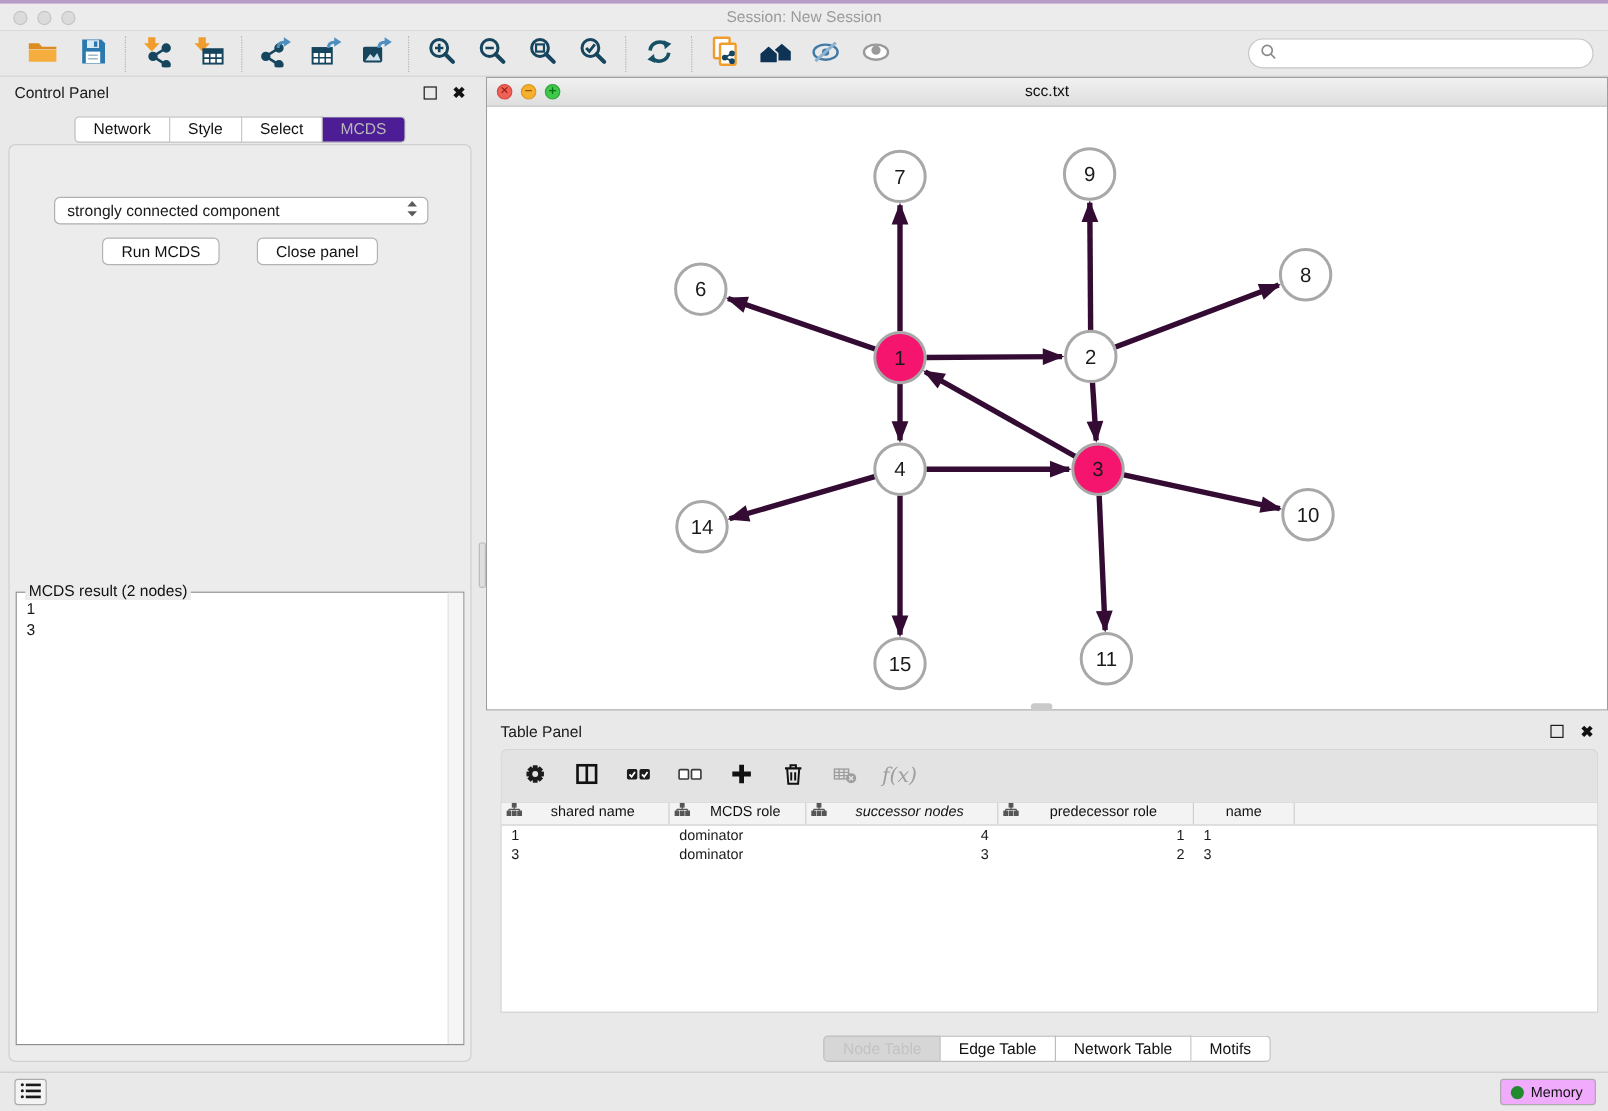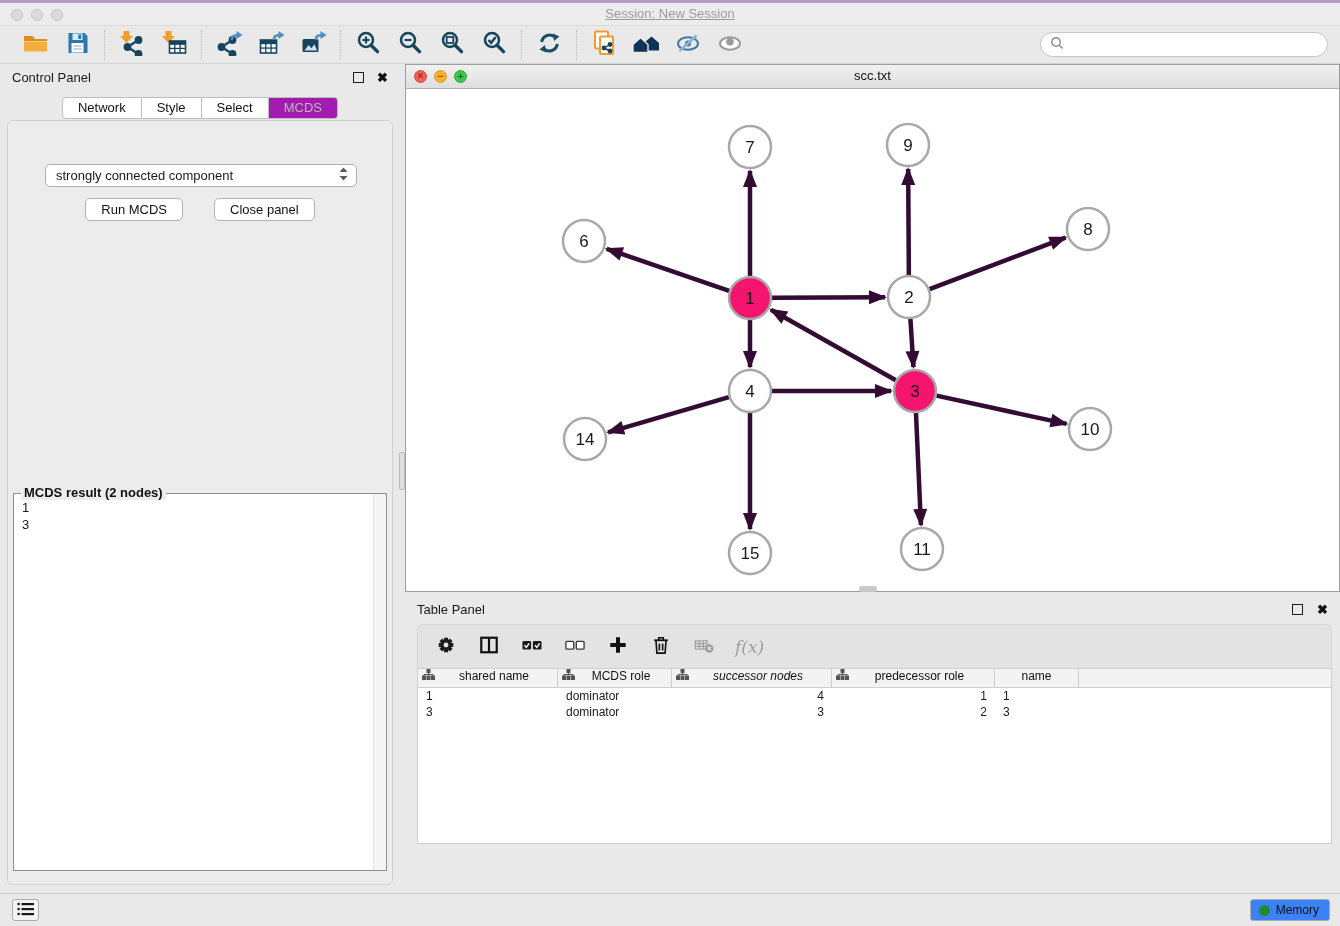--- a/index.html
+++ b/index.html
@@ -10,21 +10,21 @@
     font-family: "Liberation Sans", sans-serif;
     font-size: 13px;
     color: #1a1a1a;
     overflow: hidden;
   }
   
   .titlebar { position:absolute; left:0; top:0; width:1340px; height:26px;
     background:#ececec; border-top:3px solid #b79cc7; border-bottom:1px solid #dadada; }
   .mac-dots { position:absolute; left:11px; top:6px; display:flex; gap:8px; }
   .mac-dot { width:12px; height:12px; border-radius:50%; background:#dcdbdc; border:1px solid #c6c5c6; }
-  .title-text { text-align:center; line-height:22px; color:#9b9b9b;text-decoration:underline; }
+  .title-text { text-align:center; line-height:22px; color:#9b9b9b; }
 
   
   .toolbar { position:absolute; left:0; top:26px; width:1340px; height:38px;
     background:#e9e9e9; border-bottom:1px solid #d4d4d4; display:flex; align-items:center; padding-left:8px; }
   .tb-group { display:flex; align-items:center; gap:12px; padding:0 12px; }
   .tb-sep { width:0; height:30px; border-left:1px dotted #b5b5b5; }
   .tb-btn { width:30px; height:30px; display:flex; align-items:center; justify-content:center; background:none; border:none; }
   .search-box { position:absolute; right:12px; top:6px; width:288px; height:25px;
     background:#fff; border:1px solid #c6c6c6; border-radius:13px; display:flex; align-items:center; padding-left:9px; gap:5px; }
   .search-input { border:none; outline:none; background:transparent; flex:1; font-size:13px; font-family:inherit; height:20px; }
@@ -33,33 +33,33 @@
   .control-panel { position:absolute; left:0; top:64px; width:400px; height:829px; }
   .panel-header { height:26px; display:flex; align-items:center; padding:0 12px; }
   .panel-header .spacer { flex:1; }
   .float-box { width:11px; height:11px; border:1.5px solid #1c1c1c; margin-right:13px; background:transparent; }
   .close-x { font-weight:bold; font-size:13px; color:#111; }
   .cp-tabs { position:absolute; left:0; top:33px; width:100%; display:flex; justify-content:center; }
   .seg { height:22px; line-height:20px; padding:0 15px; background:#fff; border:1px solid #bdbdbd;
     border-left:none; font-size:13px; color:#111; }
   .seg:first-child { border-left:1px solid #bdbdbd; border-radius:4px 0 0 4px; }
   .seg:last-child { border-radius:0 4px 4px 0; }
-  .seg.active { background:#a21caf; color:#b9b9b9; }
+  .seg.active { background:#4c1d95; color:#b9b9b9; }
   .cp-body { position:absolute; left:7px; top:56px; width:386px; height:765px;
     background:#ececec; border:1px solid #d0d0d0; border-radius:6px; }
   .opt-label { text-align:center; margin-top:17px; }
   .dropdown { position:absolute; left:37px; top:43px; width:312px; height:23px; background:#fff;
     border:1px solid #b0b0b0; border-radius:5px; display:flex; align-items:center; padding:0 6px 0 10px; }
   .dropdown .dd-text { flex:1; }
   .cp-buttons { position:absolute; left:0; top:77px; width:100%; display:flex; justify-content:center; gap:31px; }
   .btn-std { height:23px; padding:0 15px; background:#fff; border:1px solid #b3b3b3; border-radius:5px;
     font-size:13px; font-family:inherit; color:#111; }
   .result-fieldset { position:absolute; left:5px; top:372px; width:374px; height:378px;
     border:1px solid #8f8f8f; background:#fff; }
-  .result-legend { position:absolute; left:7px; top:-9px; background:#ececec; padding:0 3px; color:#111;font-weight:bold; }
+  .result-legend { position:absolute; left:7px; top:-9px; background:#ececec; padding:0 3px; color:#111; }
   .result-list { padding:5px 0 0 8px; line-height:17px; }
   .result-scroll { position:absolute; right:0; top:0; width:13px; height:100%; background:#f5f5f5; border-left:1px solid #e3e3e3; }
 
   
   .net-window { position:absolute; left:405px; top:64px; width:935px; height:528px;
     border:1px solid #9e9e9e; background:#fff; }
   .net-titlebar { height:24px; background:linear-gradient(#f1f1f1,#dedede); border-bottom:1px solid #b3b3b3; position:relative; }
   .traffic { position:absolute; left:8px; top:5px; display:flex; gap:7px; }
   .tl { width:13px; height:13px; border-radius:50%; font-size:9px; line-height:11px; text-align:center;
     font-weight:bold; font-family:"DejaVu Sans", sans-serif; }
@@ -86,21 +86,21 @@
   .th .th-label { flex:1; text-align:center; }
   .tp-row { display:flex; height:16px; font-size:12px; }
   .td { padding:0 8px; line-height:16px; overflow:hidden; white-space:nowrap; }
   .tp-tabs { position:absolute; left:0; top:267px; width:100%; display:flex; justify-content:center; }
   .tp-tabs .seg.active { background:#d6d6d6; color:#c3c3c3; }
 
   
   .statusbar { position:absolute; left:0; top:893px; width:1340px; height:33px; border-top:1px solid #cdcdcd; }
   .sb-left-btn { position:absolute; left:12px; top:5px; width:27px; height:22px; background:#f3f3f3;
     border:1px solid #ababab; border-radius:3px; display:flex; align-items:center; justify-content:center; }
-  .memory-btn { position:absolute; right:10px; top:5px; height:22px; padding:0 10px 0 8px; background:#3b82f6;
+  .memory-btn { position:absolute; right:10px; top:5px; height:22px; padding:0 10px 0 8px; background:#f0abfc;
     border:1px solid #ababab; border-radius:3px; display:flex; align-items:center; gap:6px;
     font-size:12px; font-family:inherit; color:#111; }
   .mem-dot { width:11px; height:11px; border-radius:50%; background:#1f8b2c; }
 </style>
 </head>
 <body>
 
 <div class="titlebar">
   <div class="mac-dots">
     <span class="mac-dot"></span>
@@ -549,20 +549,26 @@
         </div>
         <div class="tp-row">
           <div class="td" style="width: 140px; text-align: left;">3</div>
           <div class="td" style="width: 114px; text-align: left;">dominator</div>
           <div class="td" style="width: 160px; text-align: right;">3</div>
           <div class="td" style="width: 163px; text-align: right;">2</div>
           <div class="td" style="width: 84px; text-align: left;">3</div>
         </div>
       </div>
   </div>
+  <div class="tp-tabs" id="tp-tabs">
+      <div class="seg active">Node Table</div>
+      <div class="seg">Edge Table</div>
+      <div class="seg">Network Table</div>
+      <div class="seg">Motifs</div>
+    </div>
 </div>
 
 <div class="statusbar">
   <button class="sb-left-btn">
     <span>
       <svg width="19" height="16" viewBox="0 0 19 16" fill="#1a1a1a">
         <circle cx="2.6" cy="3" r="1.3"></circle>
           <rect x="5.5" y="2" width="12.5" height="2.2"></rect>
         <circle cx="2.6" cy="8" r="1.3"></circle>
           <rect x="5.5" y="7" width="12.5" height="2.2"></rect>

